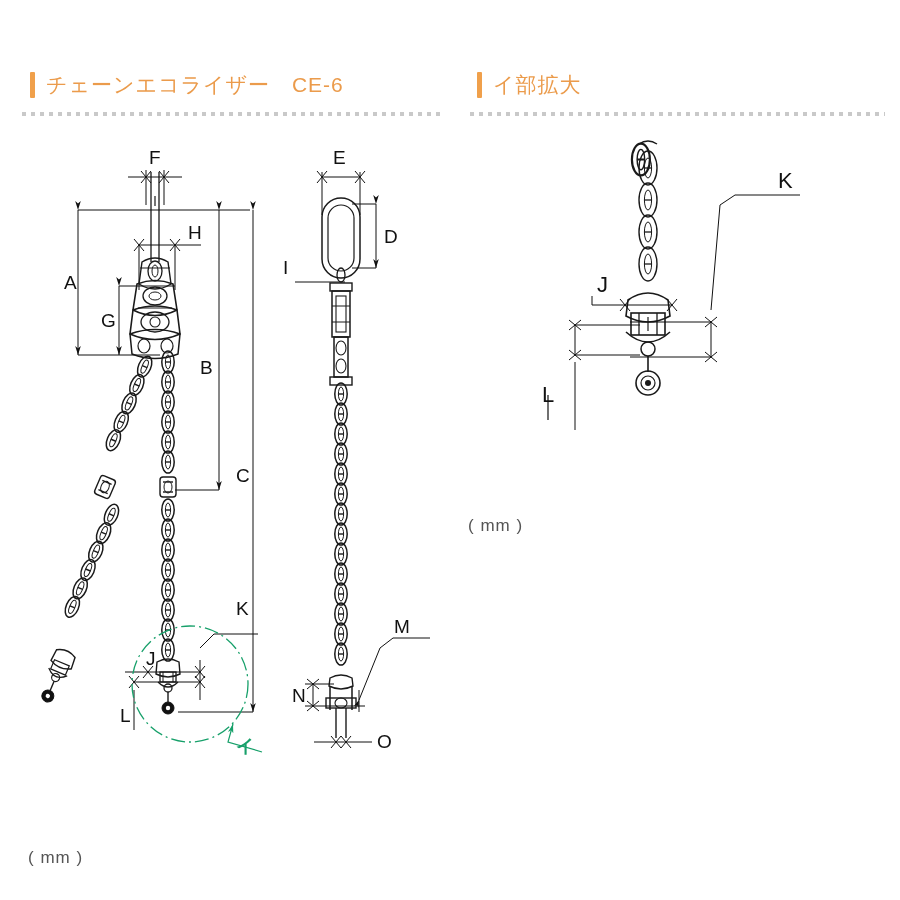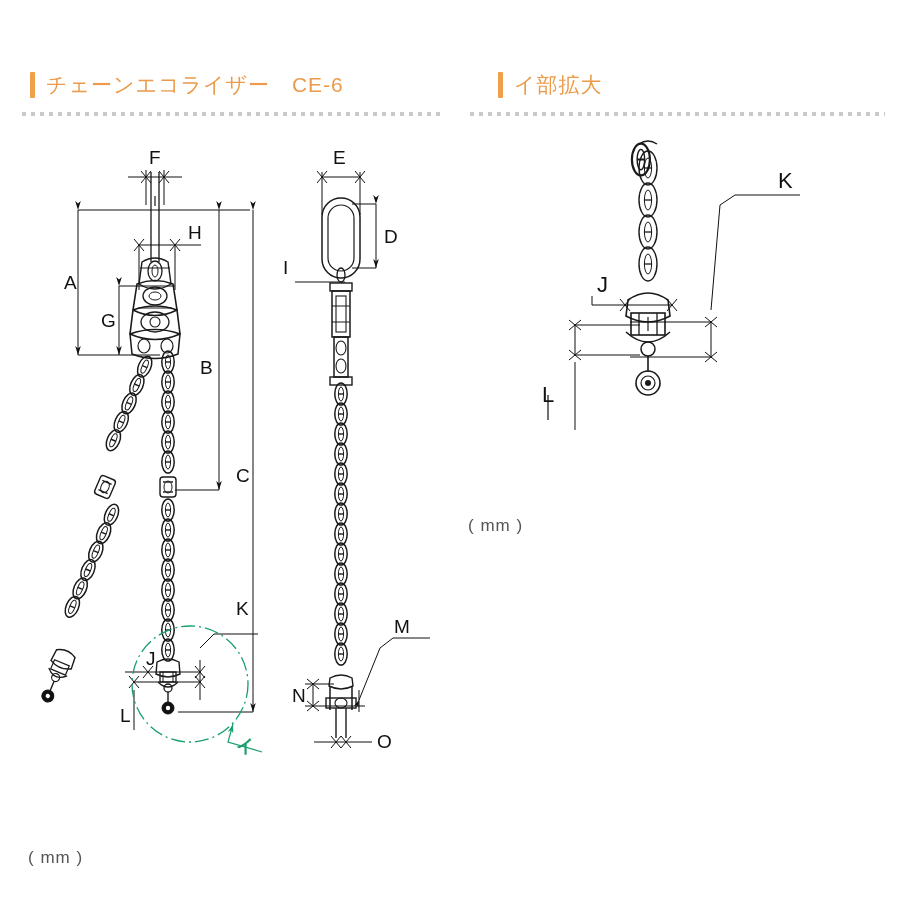--- a/index.html
+++ b/index.html
@@ -29,21 +29,21 @@
 <body>
 
 <div class="page">
 
   <div class="sec-head" style="left:30px;top:72px;width:400px;height:30px;">
     <div class="bar"></div>
     <div class="ttl">チェーンエコライザー　CE-6</div>
   </div>
   <div class="dotline" style="left:22px;top:112px;width:420px;"></div>
 
-  <div class="sec-head" style="left:498px;top:72px;width:360px;height:30px;text-align:center;">
+  <div class="sec-head" style="left:477px;top:72px;width:360px;height:30px;text-align:center;">
     <div class="bar"></div>
     <div class="ttl">イ部拡大</div>
   </div>
   <div class="dotline" style="left:470px;top:112px;width:415px;"></div>
 
   <svg class="canvas" viewBox="0 0 900 900" xmlns="http://www.w3.org/2000/svg">
     <defs>
       <marker id="ar" markerWidth="10" markerHeight="8" refX="9" refY="4" orient="auto" markerUnits="userSpaceOnUse">
         <path d="M0,1.2 L9,4 L0,6.8 L2.6,4 Z" fill="#111"></path>
       </marker>

